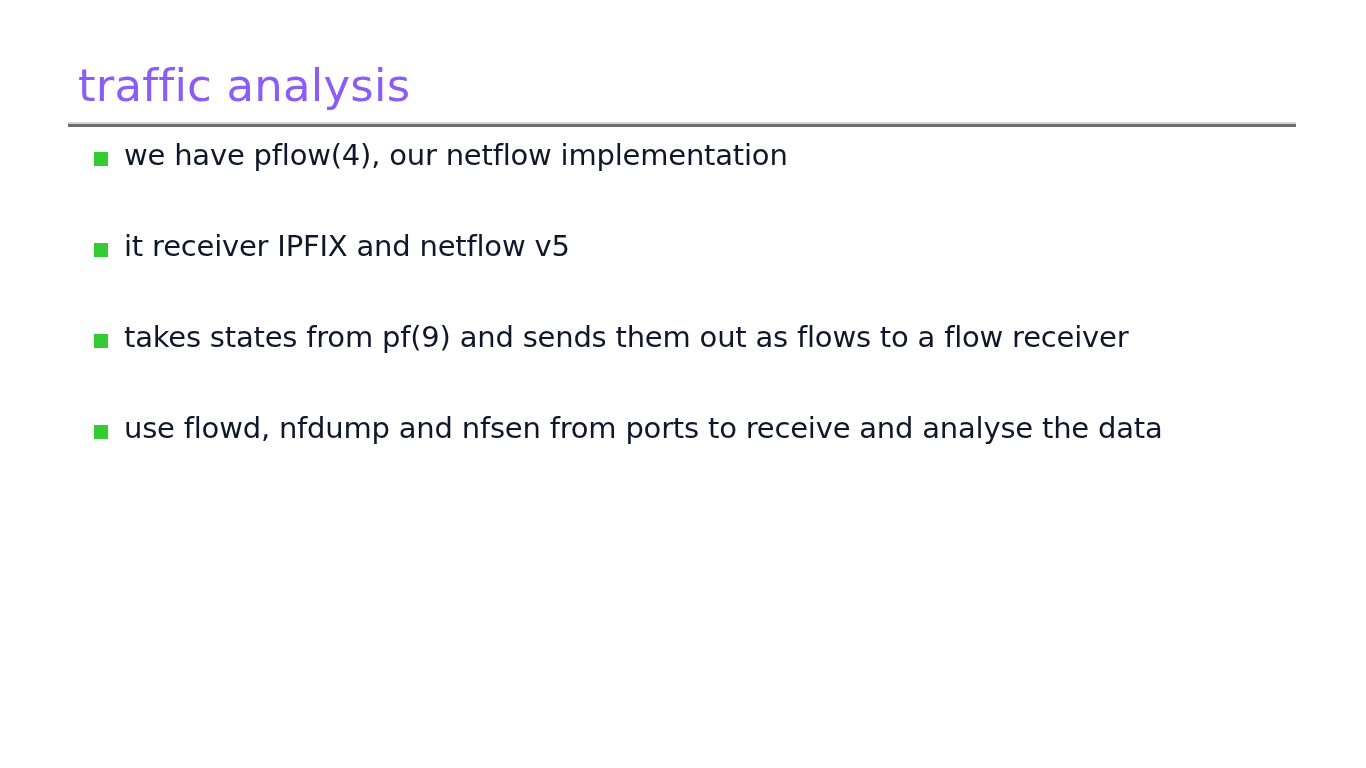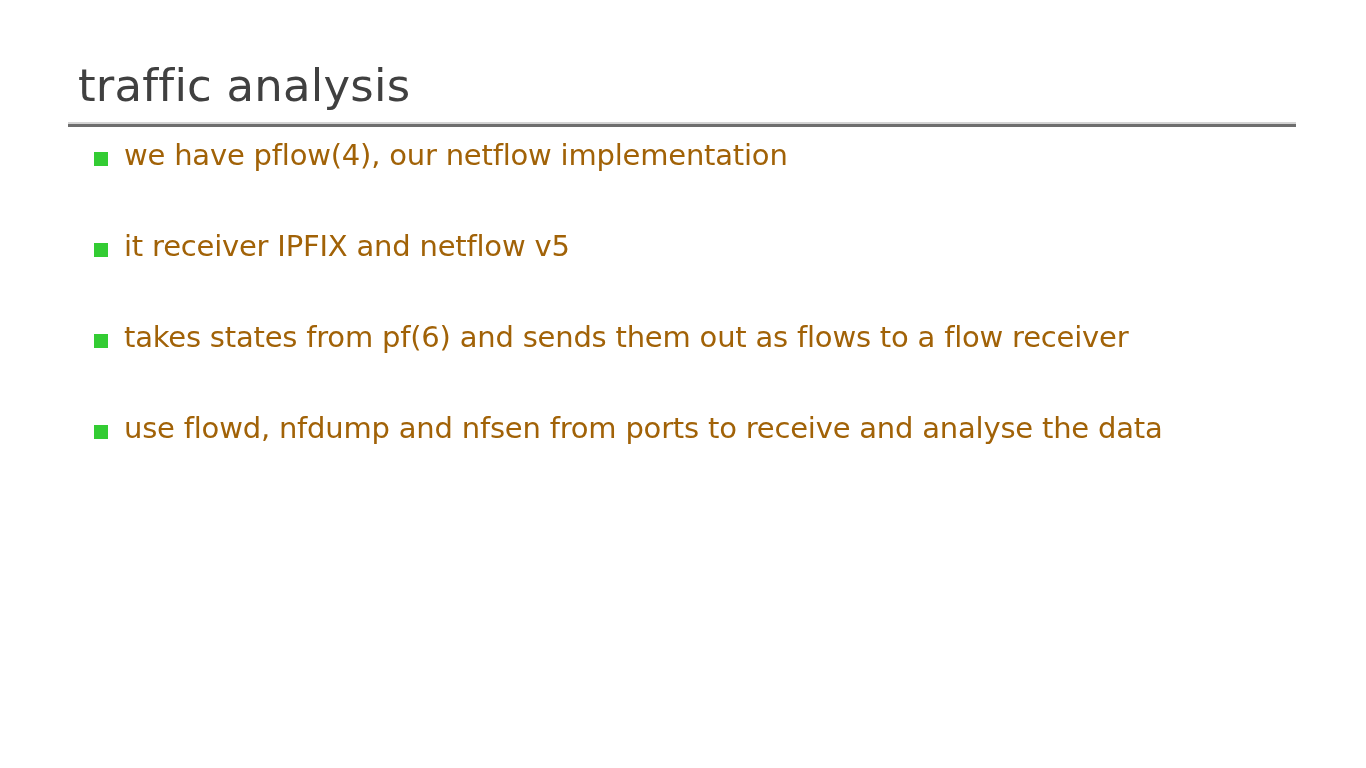--- a/index.html
+++ b/index.html
@@ -24,21 +24,21 @@
 
   
   .slide-title {
     position: absolute;
     left: 78px;
     top: 58px;
     font-family: "DejaVu Sans", sans-serif;
     font-size: 45px;
     line-height: 56px;
     font-weight: 400;
-    color: #404040;
+    color: #8b5cf6;
     letter-spacing: 0.2px;
     white-space: nowrap;
   }
 
   
   .title-rule {
     position: absolute;
     left: 68px;
     top: 122px;
     width: 1228px;
@@ -78,21 +78,21 @@
     margin-top: 16px;
     margin-right: 16px;
   }
 
   .bullet-text {
     flex: 1 1 auto;
     font-family: "DejaVu Sans", sans-serif;
     font-size: 29px;
     line-height: 38px;
     font-weight: 400;
-    color: #a16207;
+    color: #0f172a;
     white-space: nowrap;
     letter-spacing: -0.2px;
   }
 </style>
 </head>
 <body>
 
 <div class="slide">
 
   <div class="slide-title">traffic analysis</div>
@@ -109,21 +109,21 @@
       <span class="bullet-text">we have pflow(4), our netflow implementation</span>
     </li>
 
     <li class="bullet-item">
       <span class="bullet-marker"></span>
       <span class="bullet-text">it receiver IPFIX and netflow v5</span>
     </li>
 
     <li class="bullet-item">
       <span class="bullet-marker"></span>
-      <span class="bullet-text">takes states from pf(6) and sends them out as flows to a flow receiver</span>
+      <span class="bullet-text">takes states from pf(9) and sends them out as flows to a flow receiver</span>
     </li>
 
     <li class="bullet-item">
       <span class="bullet-marker"></span>
       <span class="bullet-text">use flowd, nfdump and nfsen from ports to receive and analyse the data</span>
     </li>
 
   </ul>
 
 </div>

